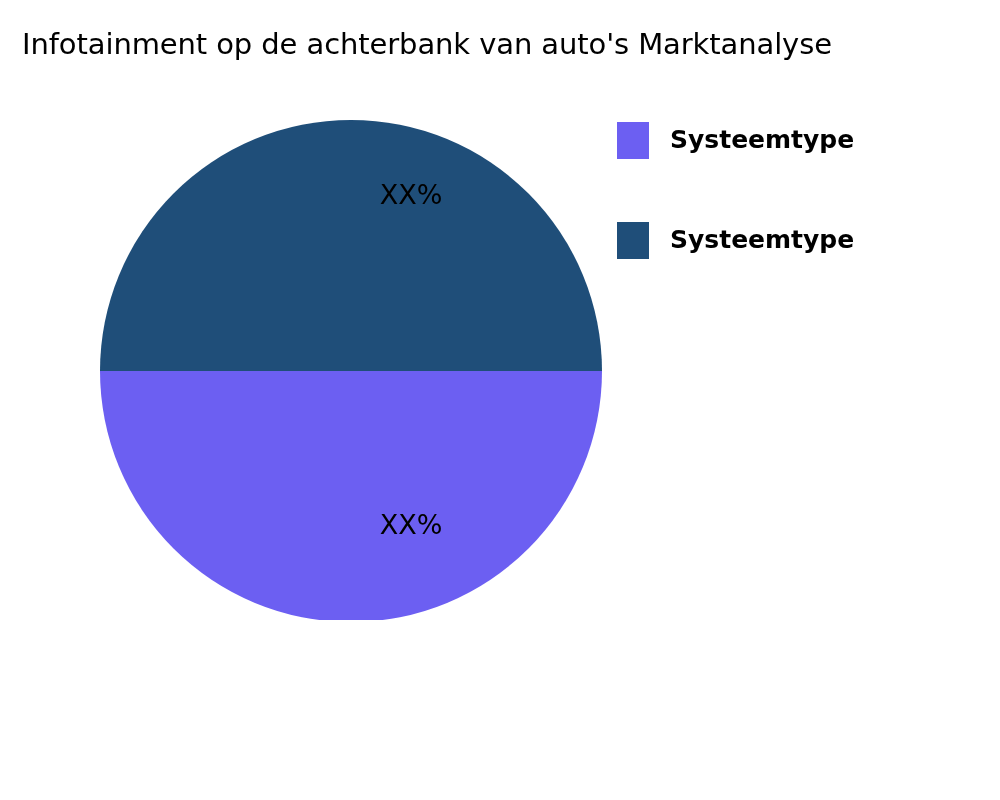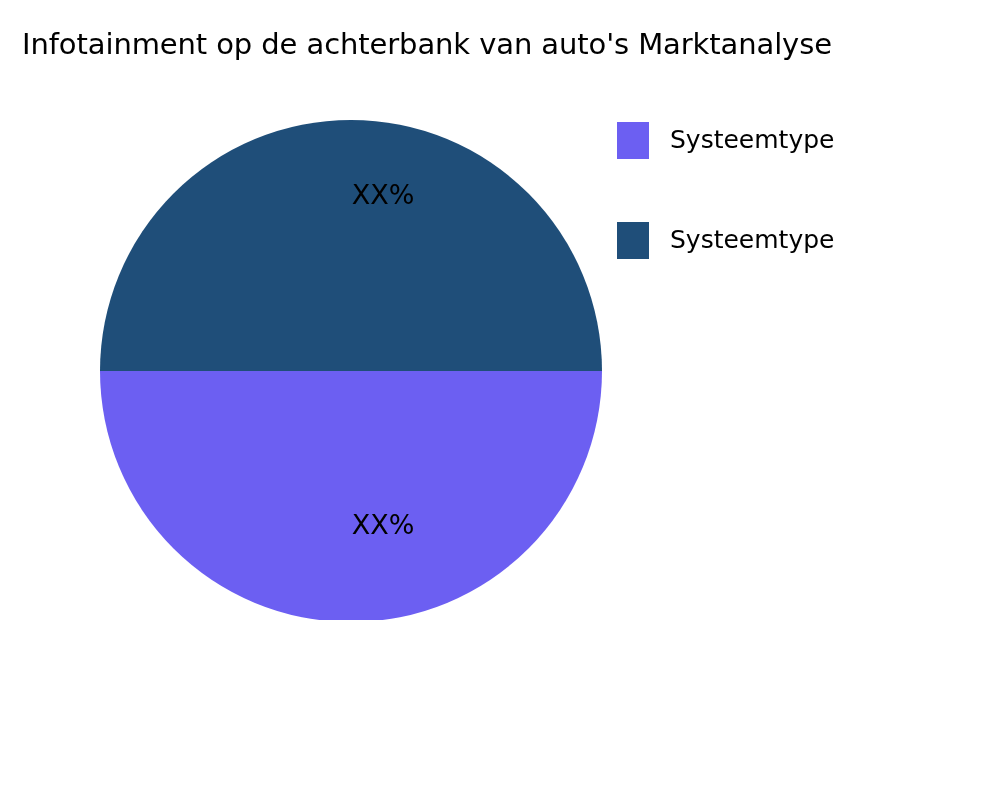--- a/index.html
+++ b/index.html
@@ -54,30 +54,32 @@
   }
 
   .slice-label {
     position: absolute;
     font-size: 27px;
     line-height: 27px;
     color: #000000;
     white-space: nowrap;
     transform: translate(-50%, -50%);
     pointer-events: none;
+    margin-left: 28px;
   }
   #slice-label-0 { left: 283px; top: 404px; }  
   #slice-label-1 { left: 283px; top:  74px; }  
 
   
   #legend {
     position: absolute;
     left: 617px;
     top: 118px;
     width: 360px;
+    font-weight: bold;
   }
   .legend-row {
     position: relative;
     height: 100px;
   }
   .legend-swatch {
     position: absolute;
     left: 0;
     top: 4px;
     width: 32px;

